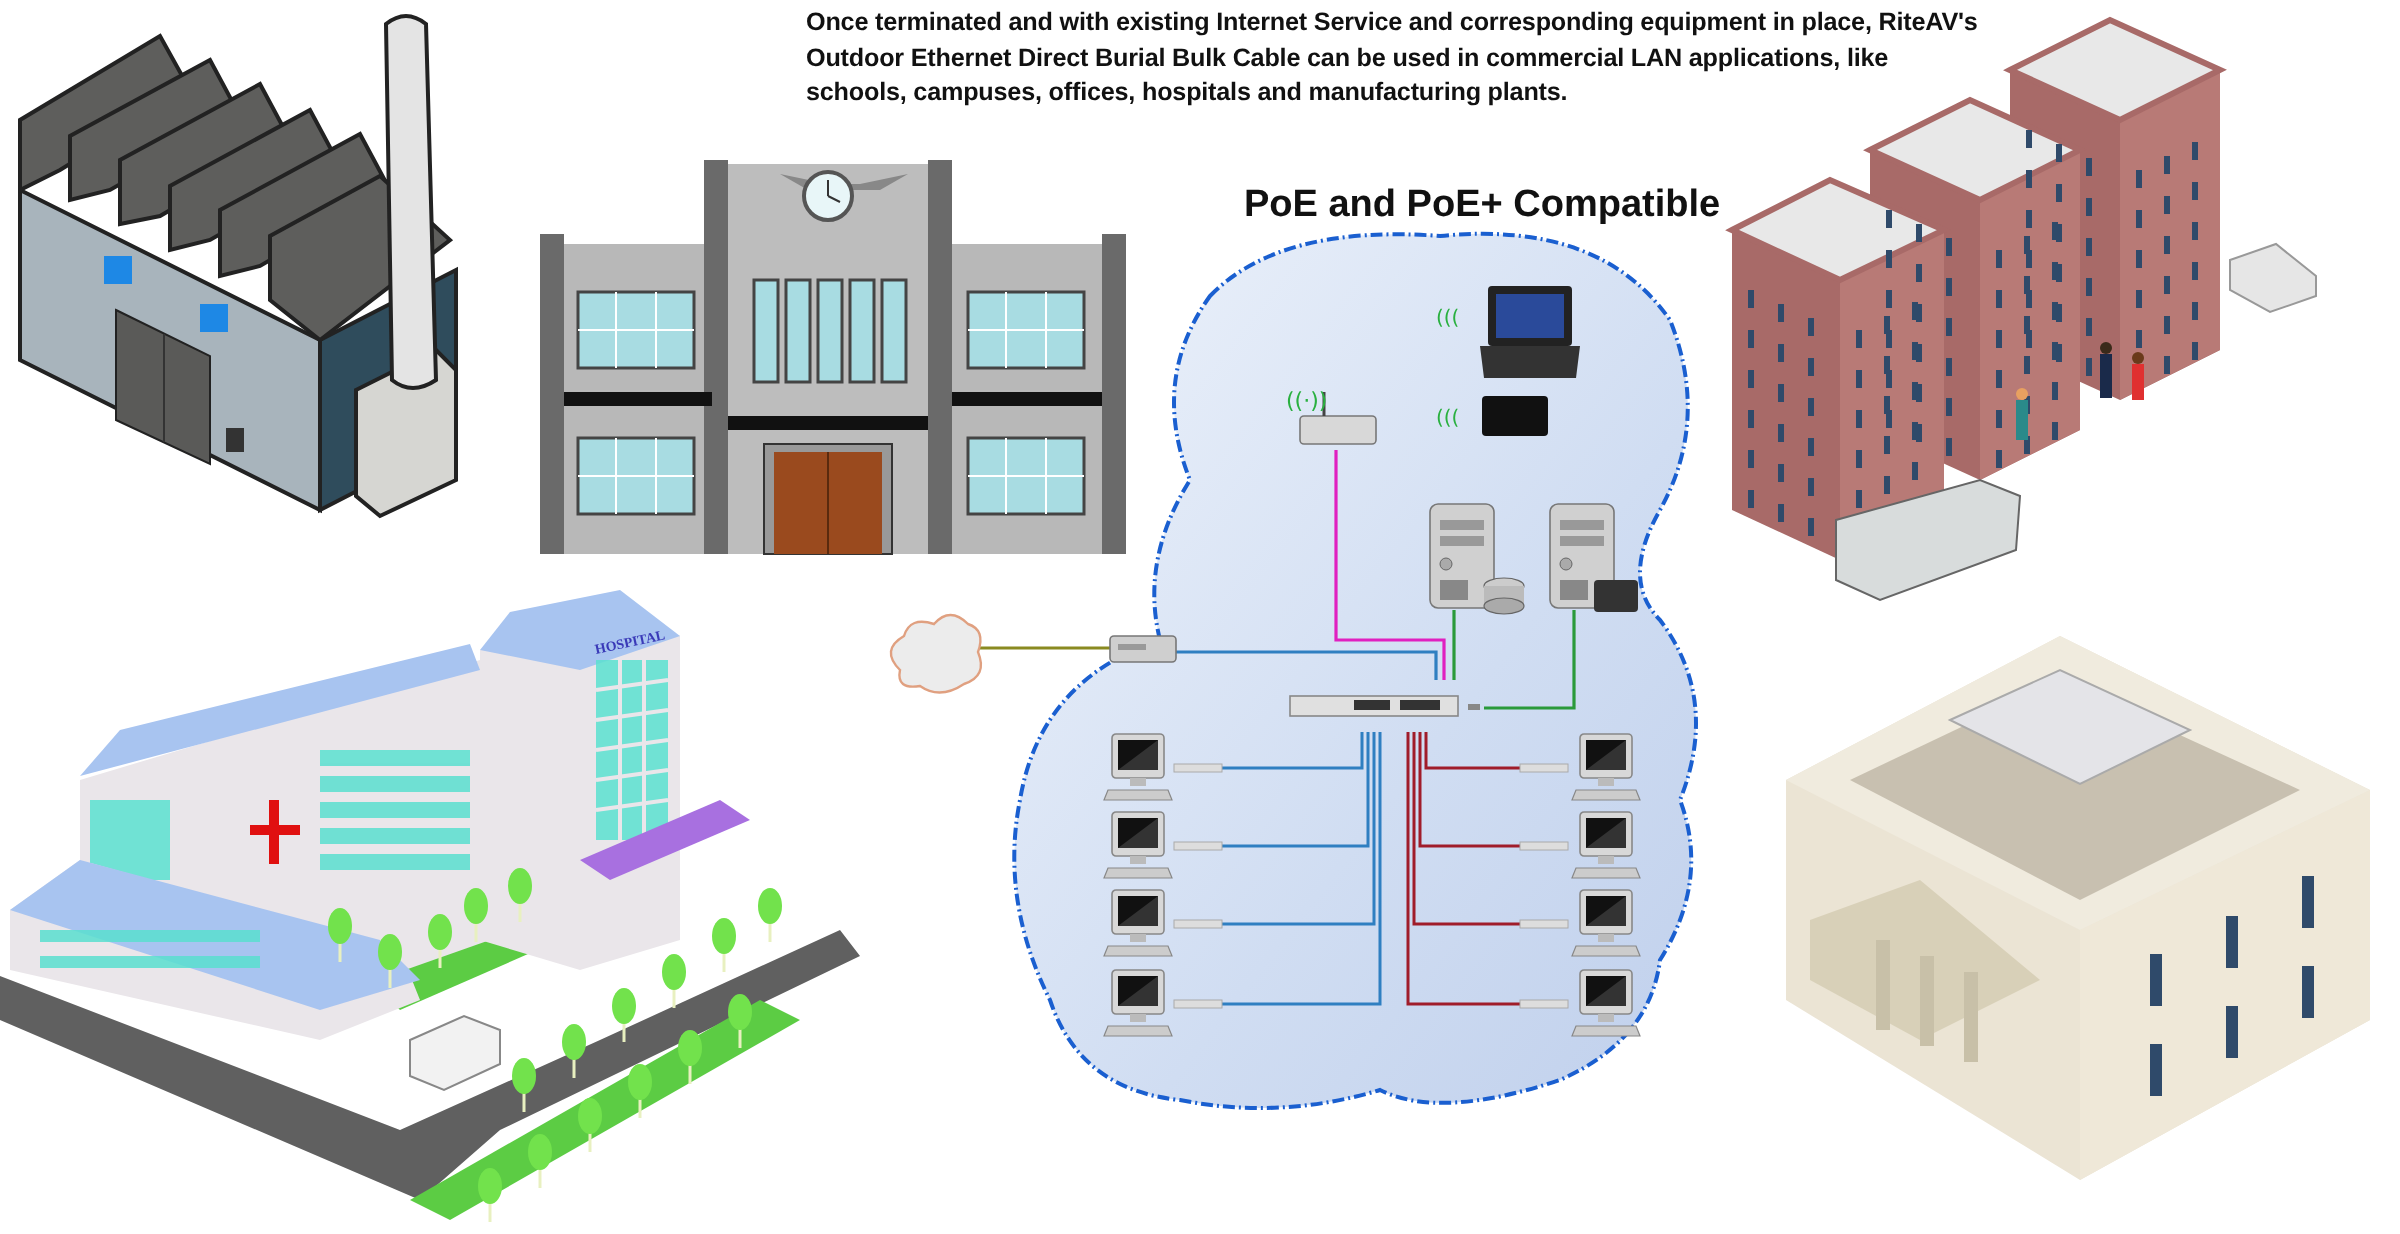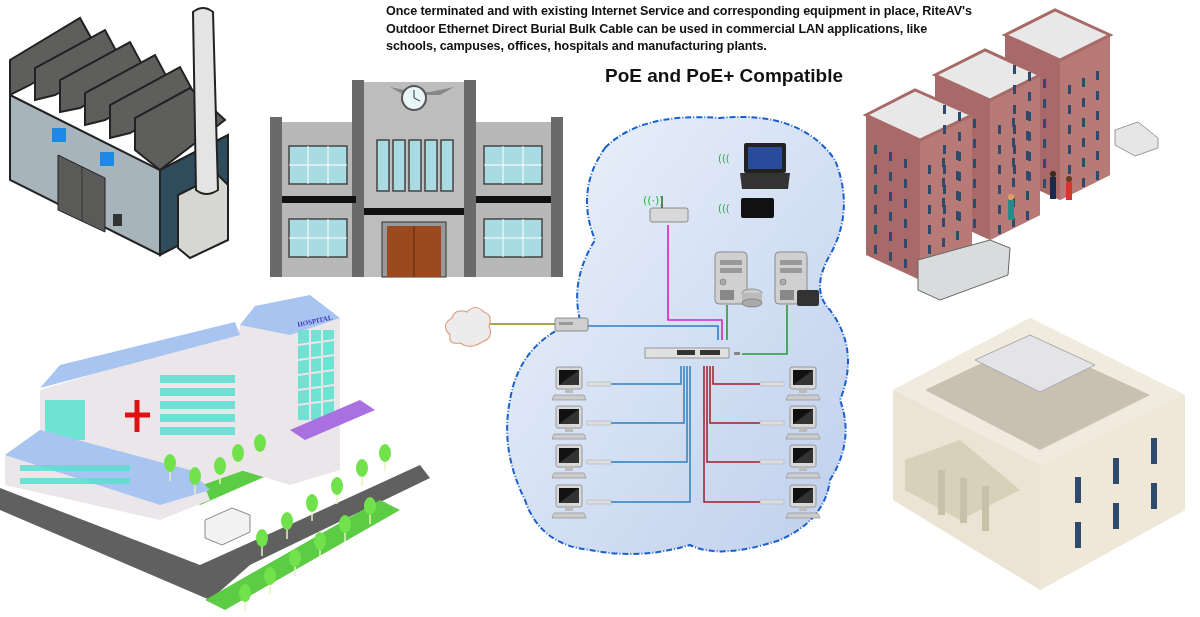--- a/index.html
+++ b/index.html
@@ -1,19 +1,19 @@
 <!DOCTYPE html>
 <html><head>
 <meta charset="utf-8">
 <style>
   html,body{margin:0;padding:0;background:#fff;}
   body{width:1200px;height:617px;position:relative;overflow:hidden;font-family:"Liberation Sans",sans-serif;}
-  .abs{position:absolute;}
+  .abs{position:absolute;margin-left:17px;}
   #intro{left:386px;top:3px;width:590px;font-size:12.6px;font-weight:bold;line-height:17.5px;color:#111;letter-spacing:-0.1px;}
-  #poe-title{left:605px;top:65px;font-size:19px;font-weight:bold;color:#111;}
+  #poe-title{left:605px;top:92px;font-size:19px;font-weight:bold;color:#111;}
   svg{position:absolute;left:0;top:0;}
 </style>
 </head>
 <body>
 
 <div id="intro" class="abs">Once terminated and with existing Internet Service and corresponding equipment in place, RiteAV's Outdoor Ethernet Direct Burial Bulk Cable can be used in commercial LAN applications, like schools, campuses, offices, hospitals and manufacturing plants.</div>
 <div id="poe-title" class="abs">PoE and PoE+ Compatible</div>
 
 <svg width="1200" height="617" viewBox="0 0 1200 617">
   <defs>

